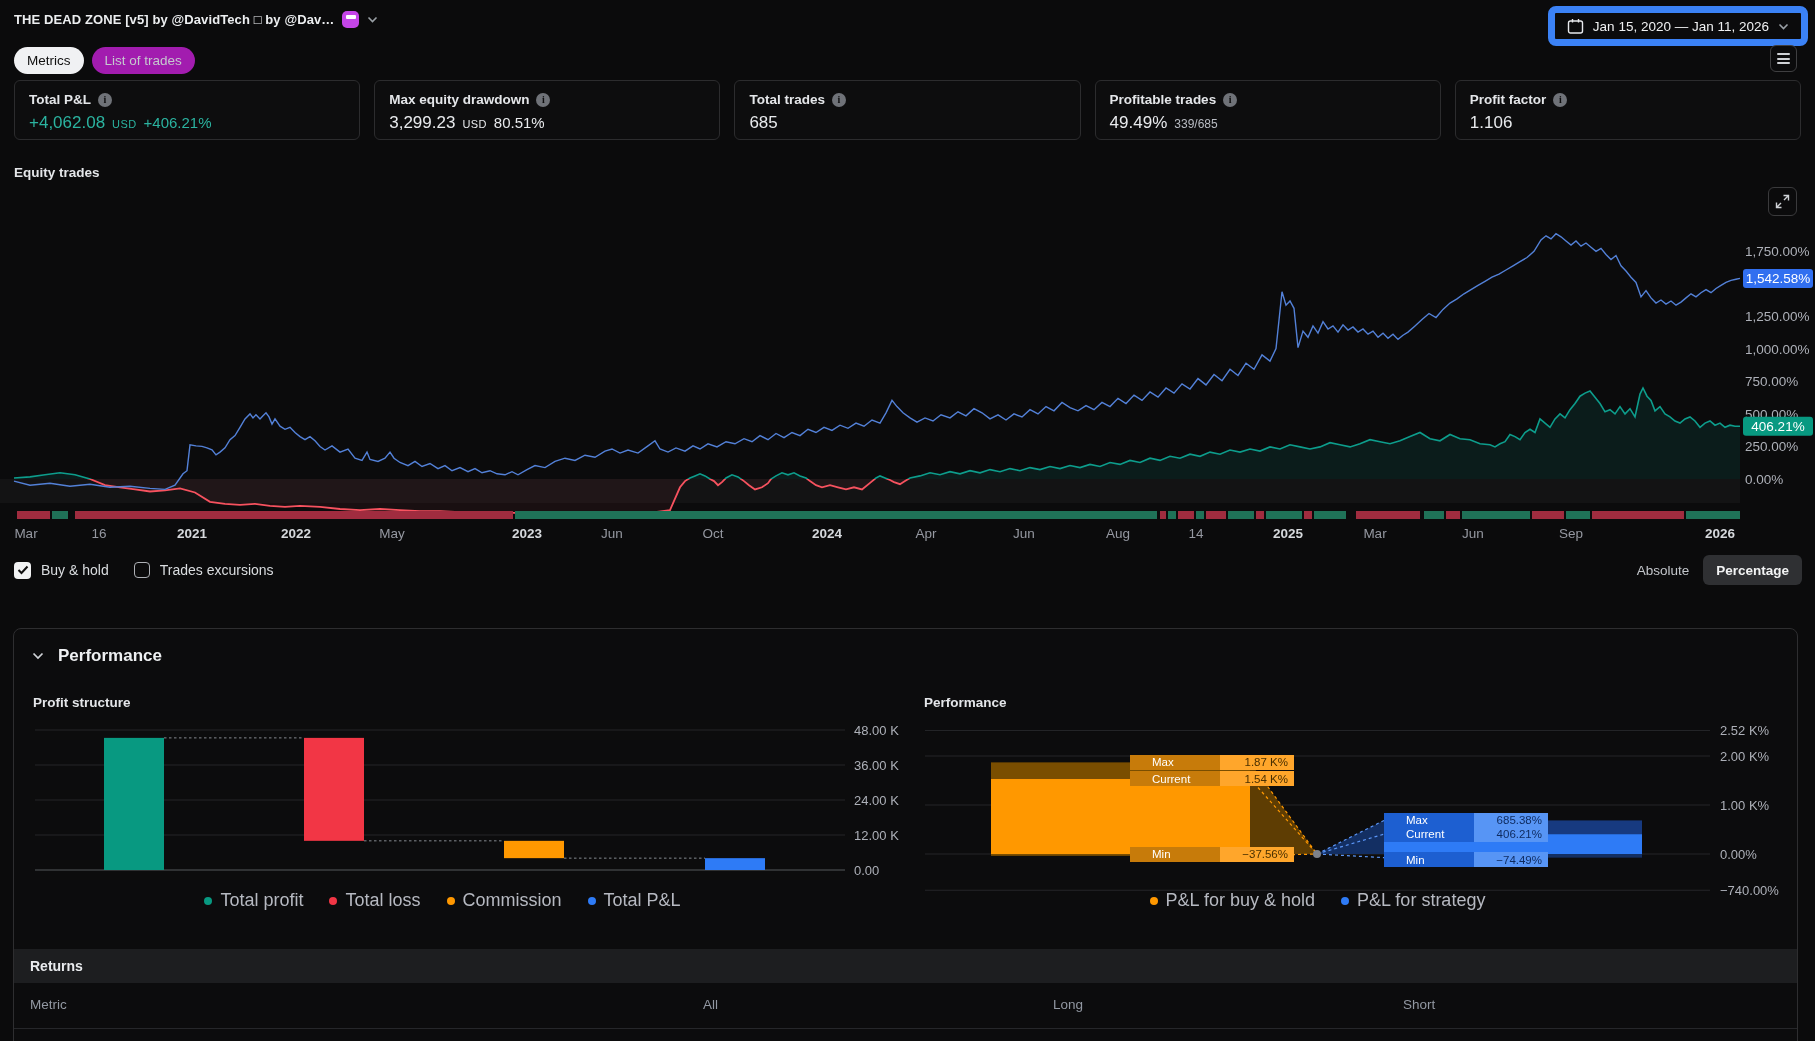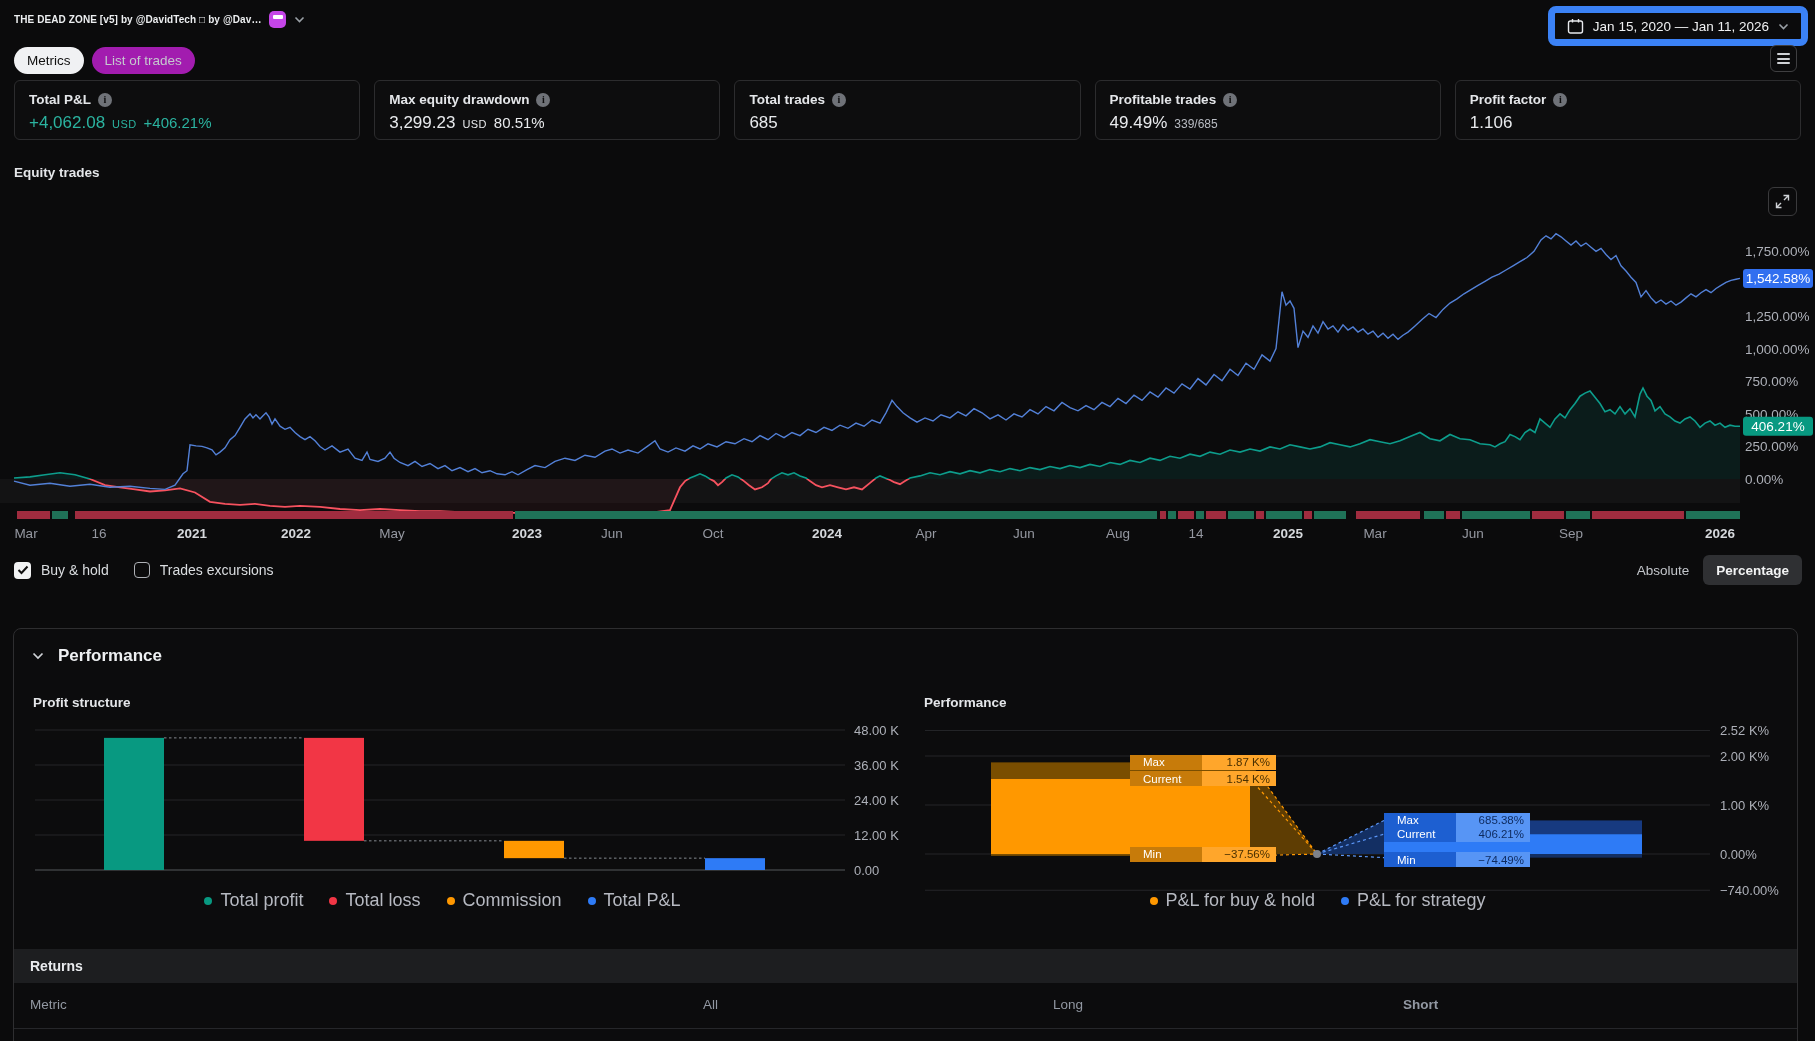--- a/index.html
+++ b/index.html
@@ -1,19 +1,19 @@
 <!DOCTYPE html>
 <html><head>
 <meta charset="utf-8">
 <style>
   html,body{margin:0;padding:0}
   body{width:1815px;height:1041px;background:#0b0b0c;font-family:"Liberation Sans",sans-serif;position:relative;overflow:hidden;color:#e8eaed}
   .abs{position:absolute}
   .title-row{top:11px;left:14px;display:flex;align-items:center;gap:8px}
-  .page-title{font-size:10px;font-weight:bold;color:#eceef0;letter-spacing:.1px}
+  .page-title{font-size:13px;font-weight:bold;color:#eceef0;letter-spacing:.1px}
   .purple-icon{width:17px;height:17px;border-radius:5px;background:#c545e8;display:inline-block;position:relative}
   .purple-icon:after{content:"";position:absolute;left:3.5px;top:3.5px;width:10px;height:4px;background:#fff;border-radius:1px}
   .date-box{top:6px;right:7px;height:26px;border:7px solid #3b82f6;border-radius:8px;display:flex;align-items:center;gap:9px;padding:0 12px;background:#0b0b0c}
   .date-text{font-size:13.5px;color:#f0f1f2}
   .tabs{top:47px;left:14px;display:flex;gap:8px}
   .tab{height:27px;border-radius:14px;padding:0 13px;font-size:13.5px;display:flex;align-items:center;border:none}
   .tab.active{background:#f0f1f3;color:#101010}
   .tab.inactive{background:#a21caf;color:#c5c8ce}
   .lines-btn{top:45px;right:18px;width:25px;height:25px;border:1px solid #3f3f41;border-radius:6px;display:flex;flex-direction:column;justify-content:center;align-items:center;gap:2.5px}
   .lines-btn i{display:block;width:13px;height:2px;background:#cfd2d6;border-radius:1px}
@@ -40,21 +40,21 @@
   .pct-pill{height:30px;display:flex;align-items:center;padding:0 13px;background:#2f3033;border-radius:6px;font-size:13.5px;font-weight:bold;color:#f2f3f4}
   .perf-card{top:628px;left:13px;width:1783px;height:500px;border:1px solid #2e2e30;border-radius:8px;background:#0c0c0d}
   .perf-head{top:646px;left:32px;display:flex;align-items:center;gap:14px}
   .perf-title{font-size:17px;font-weight:bold;color:#eef0f2}
   .sub-title{font-size:13.5px;font-weight:bold;color:#e4e6e9}
   .legend{display:flex;justify-content:center;align-items:center;gap:26px}
   .legend-item{display:flex;align-items:center;gap:8px}
   .legend-dot{width:8px;height:8px;border-radius:50%}
   .legend-label{font-size:18px;color:#b6b9c1}
   .bm-row{position:absolute;display:flex;height:15px;font-size:11.5px}
-  .bm-row .lab{display:flex;align-items:center;padding:0 13px;color:#fff;width:46px}
+  .bm-row .lab{display:flex;align-items:center;padding:0 22px;color:#fff;width:46px}
   .bm-row .val{display:flex;align-items:center;justify-content:flex-end;padding:1px 6px;width:62px}
   .returns-band{top:949px;left:14px;width:1783px;height:34px;background:#1d1e20;display:flex;align-items:center;padding:0 16px;box-sizing:border-box}
   .returns-title{font-size:14px;font-weight:bold;color:#e9ebee}
   .tbl-head{top:983px;left:14px;width:1783px;height:45px;border-bottom:1px solid #26272a;position:absolute}
   .tbl-col{position:absolute;top:14px;font-size:13.5px;color:#9298a2}
   svg.layer{position:absolute;top:0;left:0;pointer-events:none}
 </style>
 </head>
 <body>
 
@@ -350,14 +350,14 @@
     </div>
   </div>
 
 <div class="abs returns-band">
   <span class="returns-title">Returns</span>
 </div>
 <div class="tbl-head" id="tblHead">
     <span class="tbl-col" style="left: 16px;">Metric</span>
     <span class="tbl-col" style="left: 689px;">All</span>
     <span class="tbl-col" style="left: 1039px;">Long</span>
-    <span class="tbl-col" style="left: 1389px; font-weight: bold;">Short</span>
+    <span class="tbl-col" style="left: 1389px;">Short</span>
   </div>
 
 </body></html>

